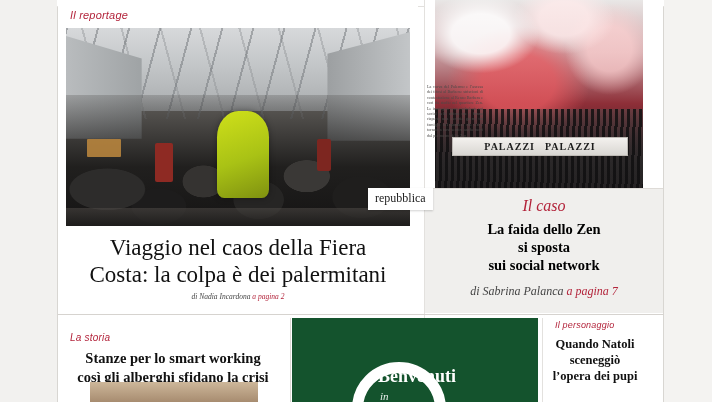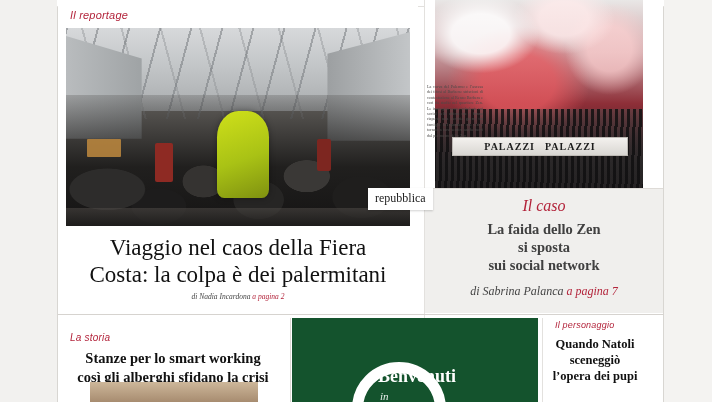--- a/index.html
+++ b/index.html
@@ -195,21 +195,21 @@
     font-style: italic;
     color: #b3243b;
     padding: 8px 0 5px 0;
   }
   .zen-headline {
     text-align: center;
     font-family: "Liberation Serif", serif;
     font-weight: 700;
     font-size: 14.5px;
     line-height: 18px;
-    color: #404040;
+    color: #000000;
     padding: 0 10px;
   }
   .zen-byline {
     text-align: center;
     font-size: 12px;
     font-style: italic;
     color: #444;
     margin-top: 10px;
   }
   .zen-byline .pg { color: #b3243b; }

